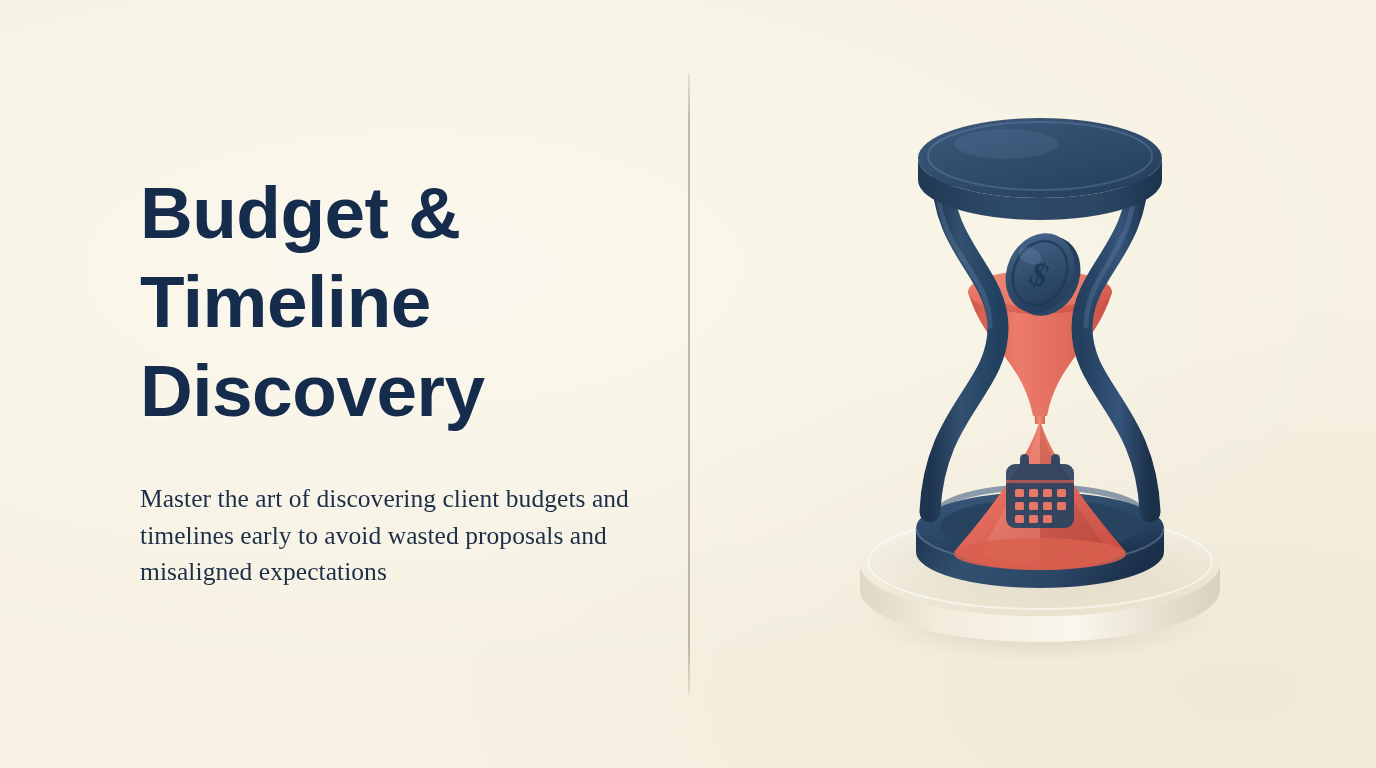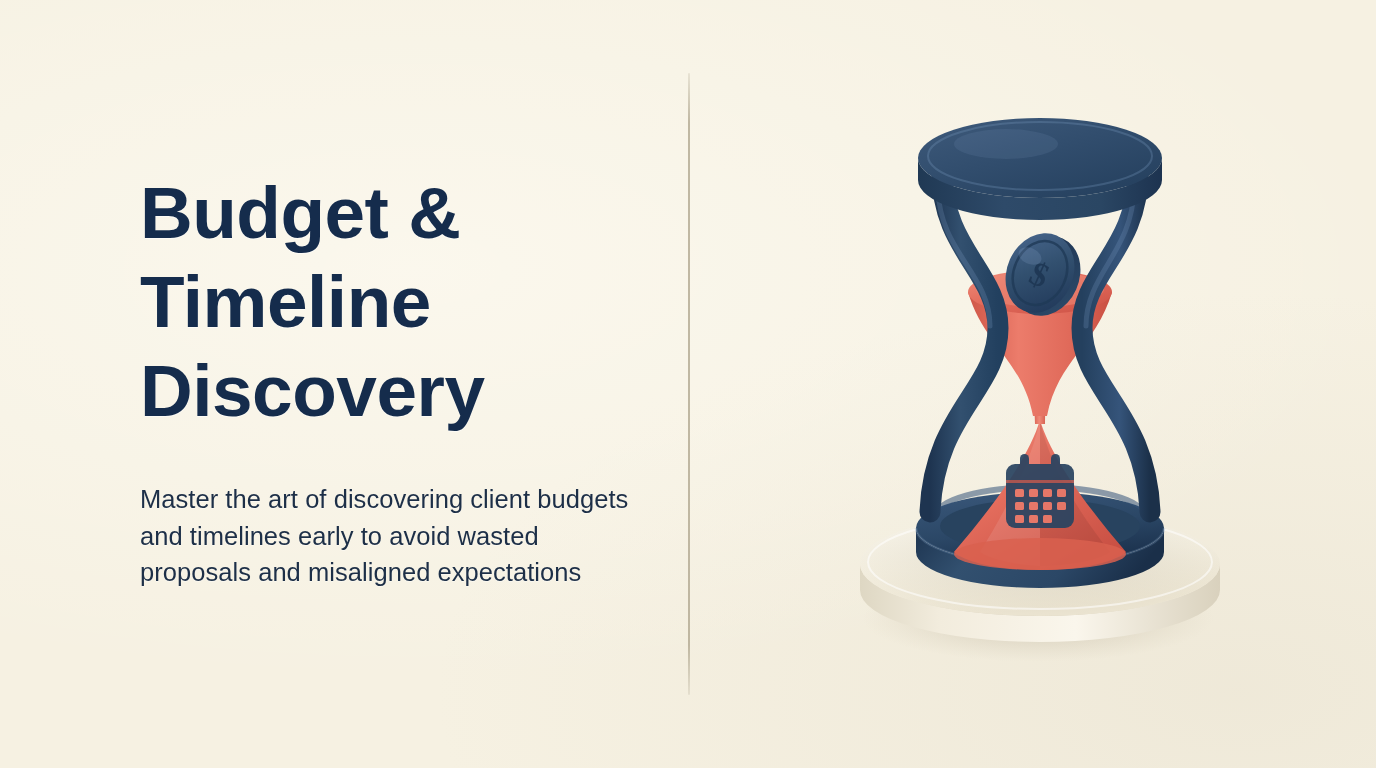--- a/index.html
+++ b/index.html
@@ -55,20 +55,21 @@
   #subtitle {
     margin: 0;
     margin-top: 46px;
     font-size: 25.5px;
     line-height: 36.5px;
     font-weight: normal;
     color: #1d2f47;
     letter-spacing: 0.05px;
     max-width: 500px;
     text-shadow: 0 1px 0 rgba(255,255,255,0.4);
+    font-family: Liberation Serif, serif;
   }
 
   
   #divider {
     position: absolute;
     left: 688px;
     top: 73px;
     width: 2px;
     height: 622px;
     background: linear-gradient(180deg,

